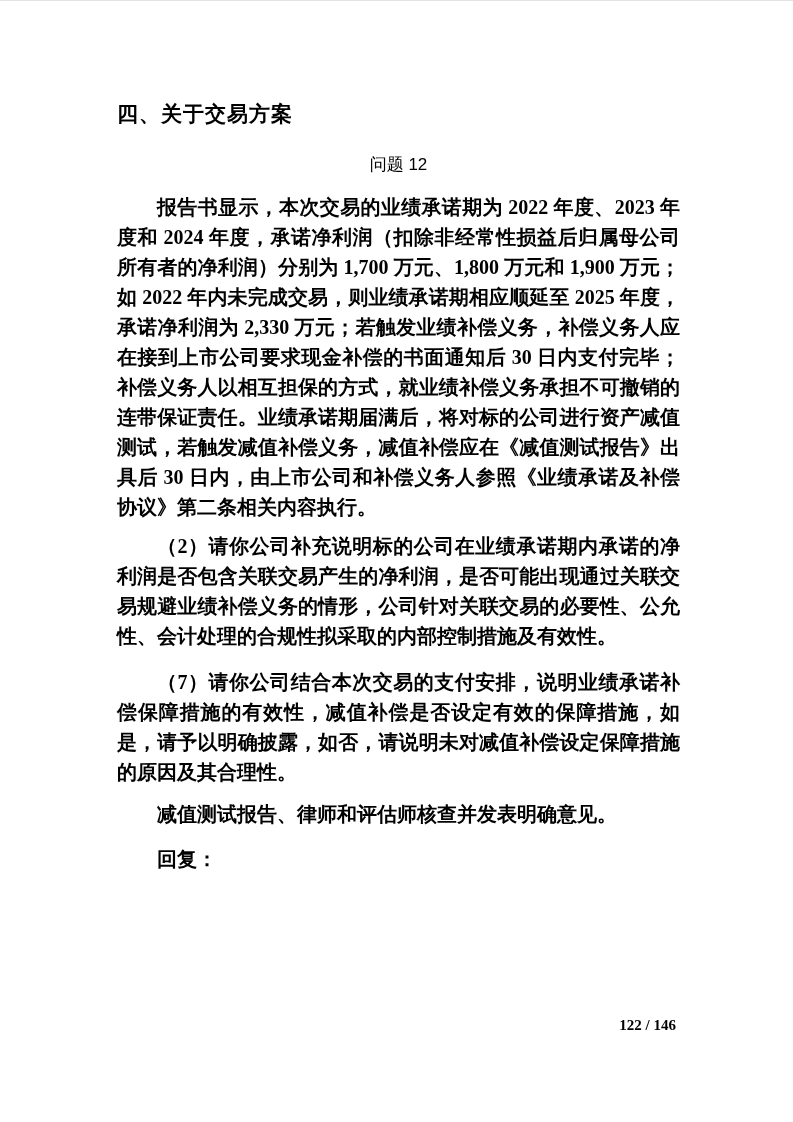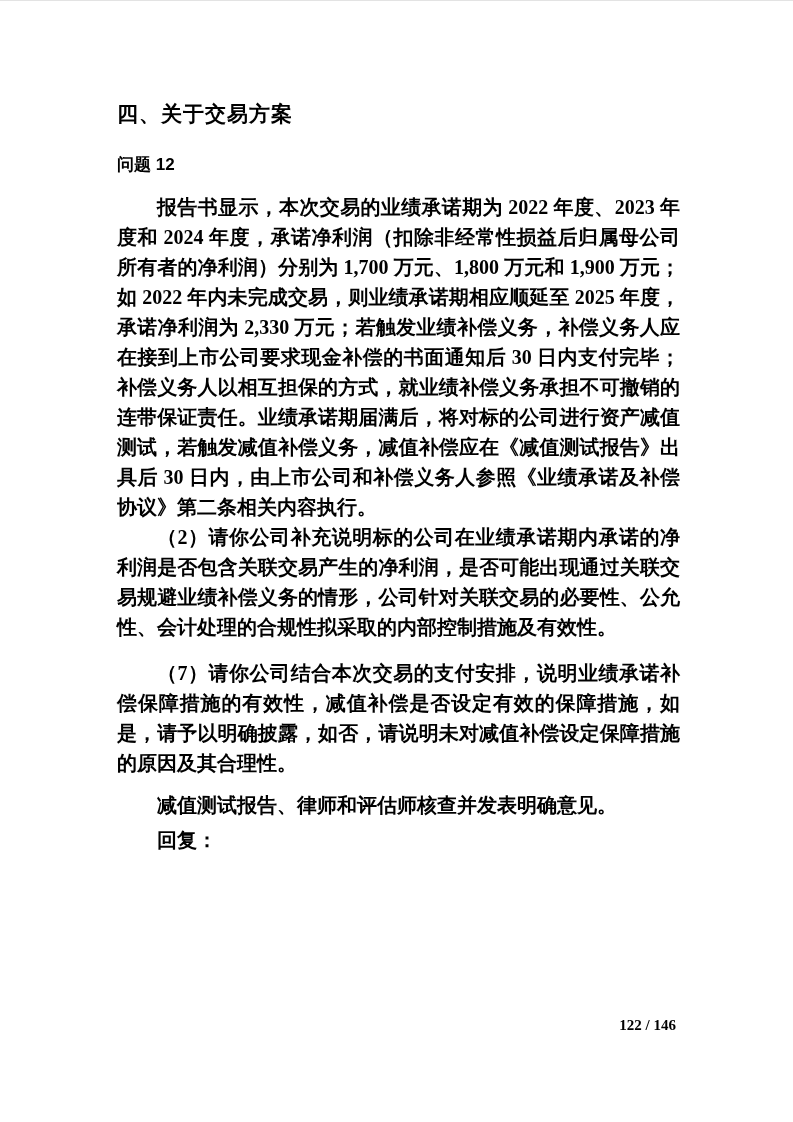--- a/index.html
+++ b/index.html
@@ -24,38 +24,39 @@
   .section-heading {
     font-family: "Liberation Sans", "DejaVu Sans", sans-serif;
     font-weight: bold;
     font-size: 21px;
     line-height: 26px;
     letter-spacing: 1px;
     margin: 100px 0 0 0;
   }
   .question-label {
     font-family: "Liberation Sans", "DejaVu Sans", sans-serif;
-    font-weight: bold;
+    font-weight: normal;
     font-size: 17px;
     line-height: 22px;
     margin-top: 27px;
+    text-align: center;
   }
   .para {
     font-family: "Liberation Serif", "DejaVu Serif", serif;
     font-weight: bold;
     font-size: 20px;
     line-height: 30px;
     text-align: justify;
     text-indent: 2em;
     margin: 15px 0 0 0;
   }
   .mt16 { margin-top: 16px; }
-  .mt14 { margin-top: 0; }
+  .mt14 { margin-top: 9px; }
   .mt12 { margin-top: 12px; }
-  .mt7  { margin-top: 5px; }
+  .mt7  { margin-top: 15px; }
   .page-number {
     position: absolute;
     top: 1015px;
     right: 117px;
     font-family: "Liberation Serif", "DejaVu Serif", serif;
     font-weight: bold;
     font-size: 15px;
     line-height: 18px;
   }
 </style>

